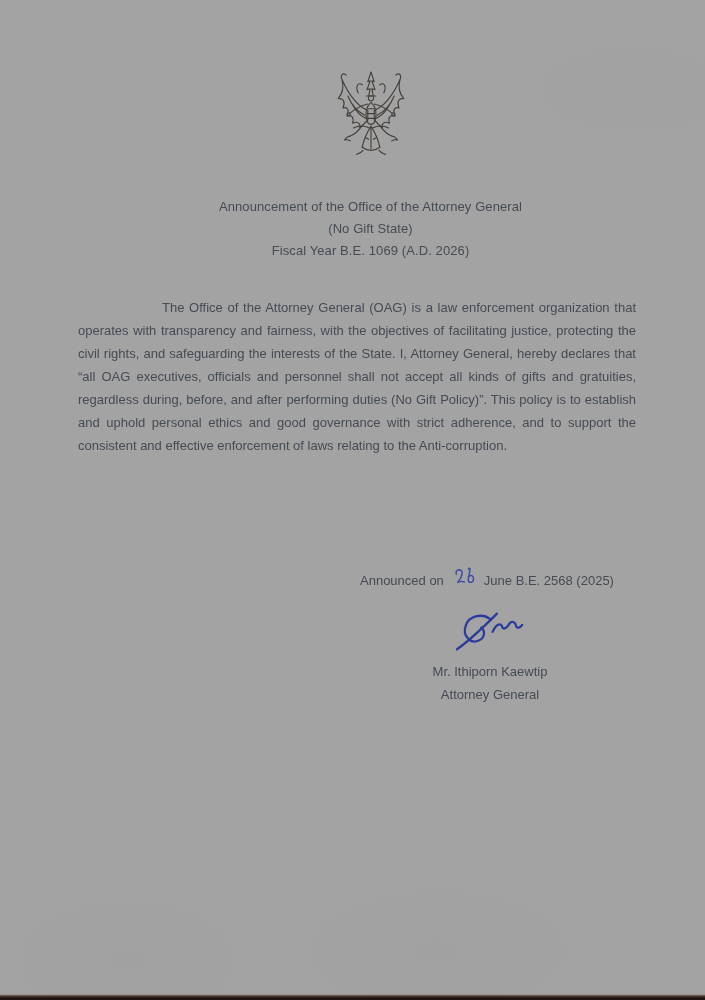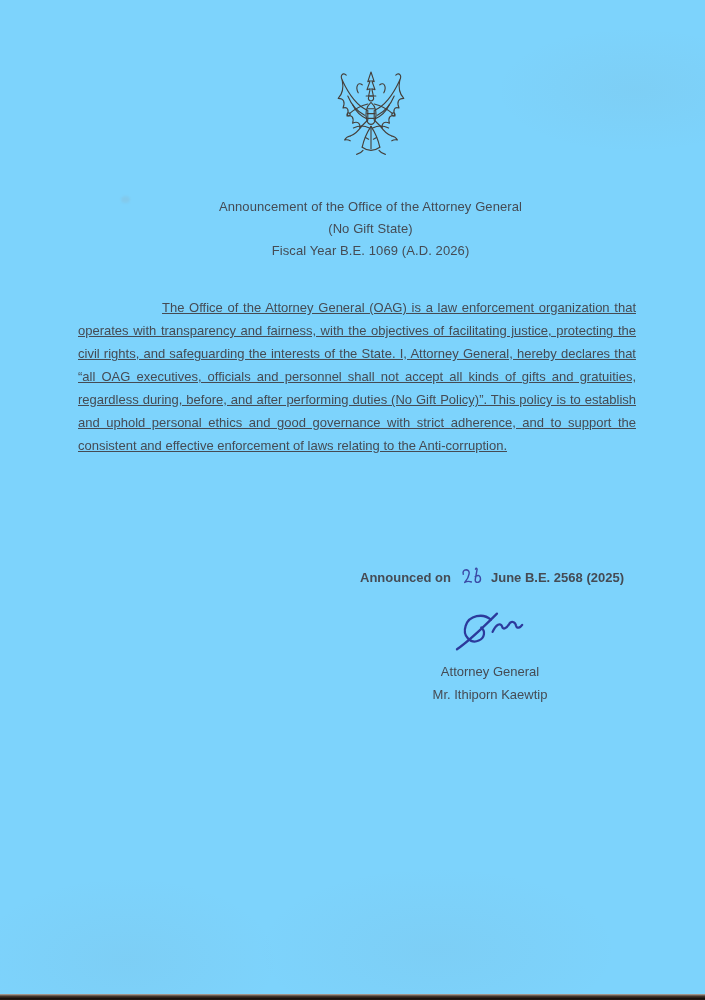--- a/index.html
+++ b/index.html
@@ -1,20 +1,20 @@
 <!DOCTYPE html>
 <html><head>
 <meta charset="utf-8">
 <style>
   html,body{margin:0;padding:0;background:#e8e6e3;}
   .sheet{
     position:relative;
     width:705px;height:1000px;
     margin:0 auto;
-    background:#7dd3fc;
+    background:#a3a3a3;
     overflow:hidden;
     font-family:"Liberation Sans","DejaVu Sans",sans-serif;
     color:#454b54;
   }
   
   .sheet::before{
     content:"";position:absolute;inset:0;pointer-events:none;
     background:
       radial-gradient(220px 120px at 18% 96%, rgba(120,120,125,0.05), transparent 70%),
       radial-gradient(260px 120px at 62% 95%, rgba(120,120,125,0.05), transparent 70%),
@@ -25,26 +25,25 @@
   .heading{
     position:absolute;top:196px;left:36px;right:0;
     text-align:center;font-size:13px;line-height:22px;
     letter-spacing:0.1px;
   }
   .heading div{white-space:nowrap;}
   .body-text{
     position:absolute;top:296px;left:78px;width:558px;
     font-size:13px;line-height:23px;text-align:justify;
   }
-  .body-text p{margin:0 0 13px;text-indent:84px;text-decoration:underline;}
+  .body-text p{margin:0 0 13px;text-indent:84px;}
   .announced{
     position:absolute;top:567px;left:360px;
-    font-size:13px;display:flex;align-items:center;gap:9px;
+    font-size:13px;display:flex;align-items:flex-end;gap:9px;
     white-space:nowrap;
-    font-weight:bold;
   }
   .announced .hand-day{width:22px;height:20px;margin-bottom:1px;}
   .sig-block{
     position:absolute;top:608px;left:388px;width:204px;
     text-align:center;font-size:13px;line-height:23px;
   }
   .sig-block .ink{display:block;margin:0 auto 6px;width:80px;height:46px;}
   .smudge{
     position:absolute;top:196px;left:121px;width:9px;height:7px;
     background:#9aa0a6;border-radius:50%;opacity:0.18;filter:blur(1px);
@@ -129,18 +128,18 @@
     </svg>
     <span>June B.E. 2568 (2025)</span>
   </div>
 
   <div class="sig-block">
     <svg class="ink" viewBox="0 0 92 52" fill="none" stroke="#2c3a9c" stroke-width="2.6" stroke-linecap="round" stroke-linejoin="round" aria-label="handwritten-signature-blue-ink">
       <path d="M47,13 C38,5 22,8 18,20 C14,32 24,41 33,37 C40,34 41,26 36,22"></path>
       <path d="M8,47 C24,36 42,18 54,6"></path>
       <path d="M49,27 C53,18 58,16 60,21 C61,25 65,23 68,18 C70,14 75,15 76,20 C77,24 81,22 83,19"></path>
     </svg>
+    <div>Mr. Ithiporn Kaewtip</div>
     <div>Attorney General</div>
-    <div>Mr. Ithiporn Kaewtip</div>
   </div>
 
   <div class="scan-edge"></div>
 </div>
 
 </body></html>

